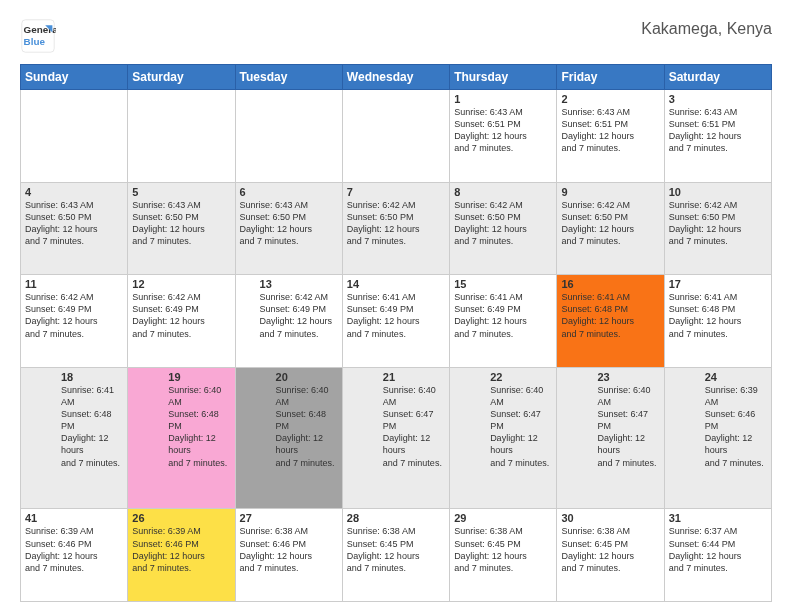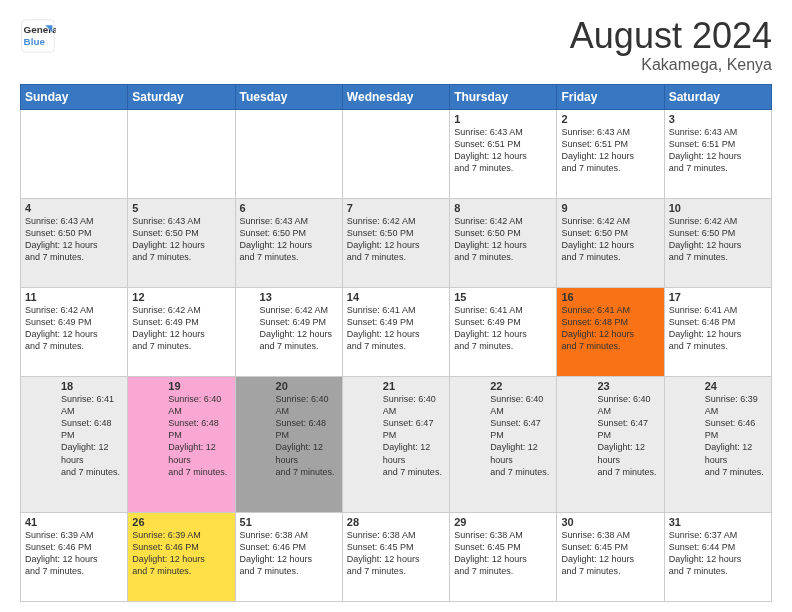--- a/index.html
+++ b/index.html
@@ -104,21 +104,20 @@
   <div class="header">
     <div class="logo">
       <svg class="logo-icon" viewBox="0 0 40 40">
         <rect x="2" y="2" width="36" height="36" rx="4" fill="white" stroke="#ccc" stroke-width="0.5"></rect>
         <text x="4" y="17" font-size="11" font-weight="bold" fill="#333" font-family="Arial">General</text>
         <text x="4" y="30" font-size="11" font-weight="bold" fill="#4a90d9" font-family="Arial">Blue</text>
         <polygon points="28,8 36,16 36,8" fill="#4a90d9"></polygon>
       </svg>
     </div>
     <div class="title-block">
-      <div class="month-title">August 2024</div>
       <div class="location">Kakamega, Kenya</div>
     </div>
   </div>
 
   <table class="calendar">
     <thead>
       <tr>
         <th>Sunday</th>
         <th>Saturday</th>
         <th>Tuesday</th>
@@ -318,21 +317,21 @@
 and 7 minutes.</div>
           </td>
           <td style="background: #fde047;">
             <span class="day-num">26</span>
             <div class="day-info" style="white-space: pre-line;">Sunrise: 6:39 AM
 Sunset: 6:46 PM
 Daylight: 12 hours
 and 7 minutes.</div>
           </td>
           <td style="background: rgb(255, 255, 255);">
-            <span class="day-num">51</span>
+            <span class="day-num">27</span>
             <div class="day-info" style="white-space: pre-line;">Sunrise: 6:38 AM
 Sunset: 6:46 PM
 Daylight: 12 hours
 and 7 minutes.</div>
           </td>
           <td style="background: rgb(255, 255, 255);">
             <span class="day-num">28</span>
             <div class="day-info" style="white-space: pre-line;">Sunrise: 6:38 AM
 Sunset: 6:45 PM
 Daylight: 12 hours

